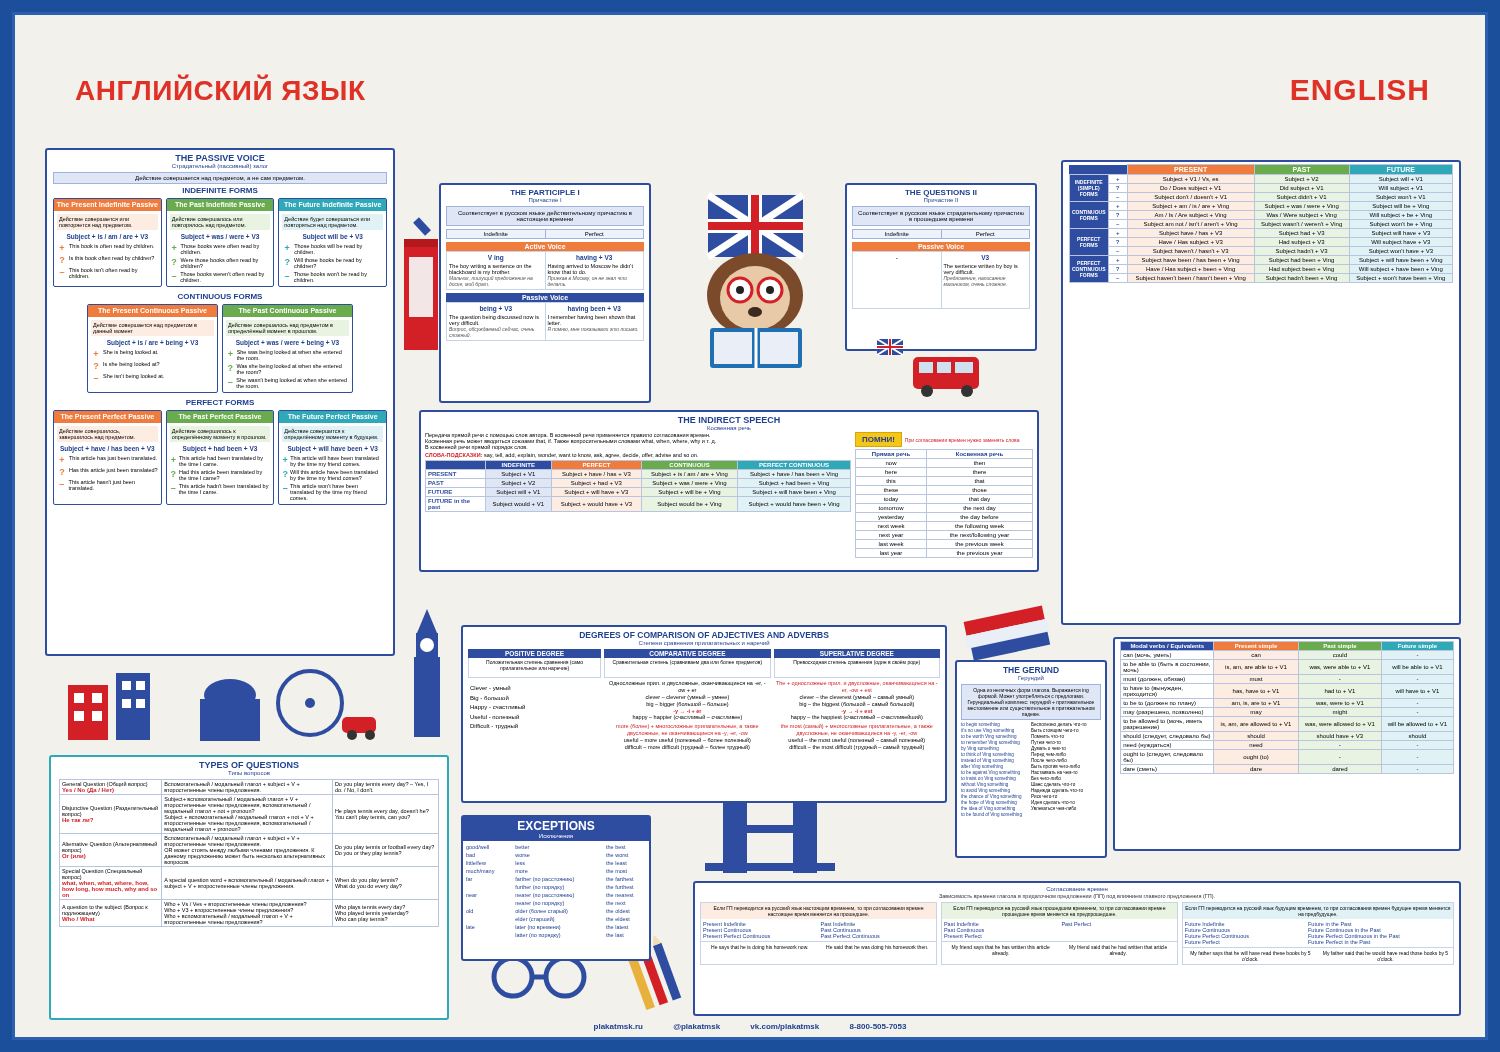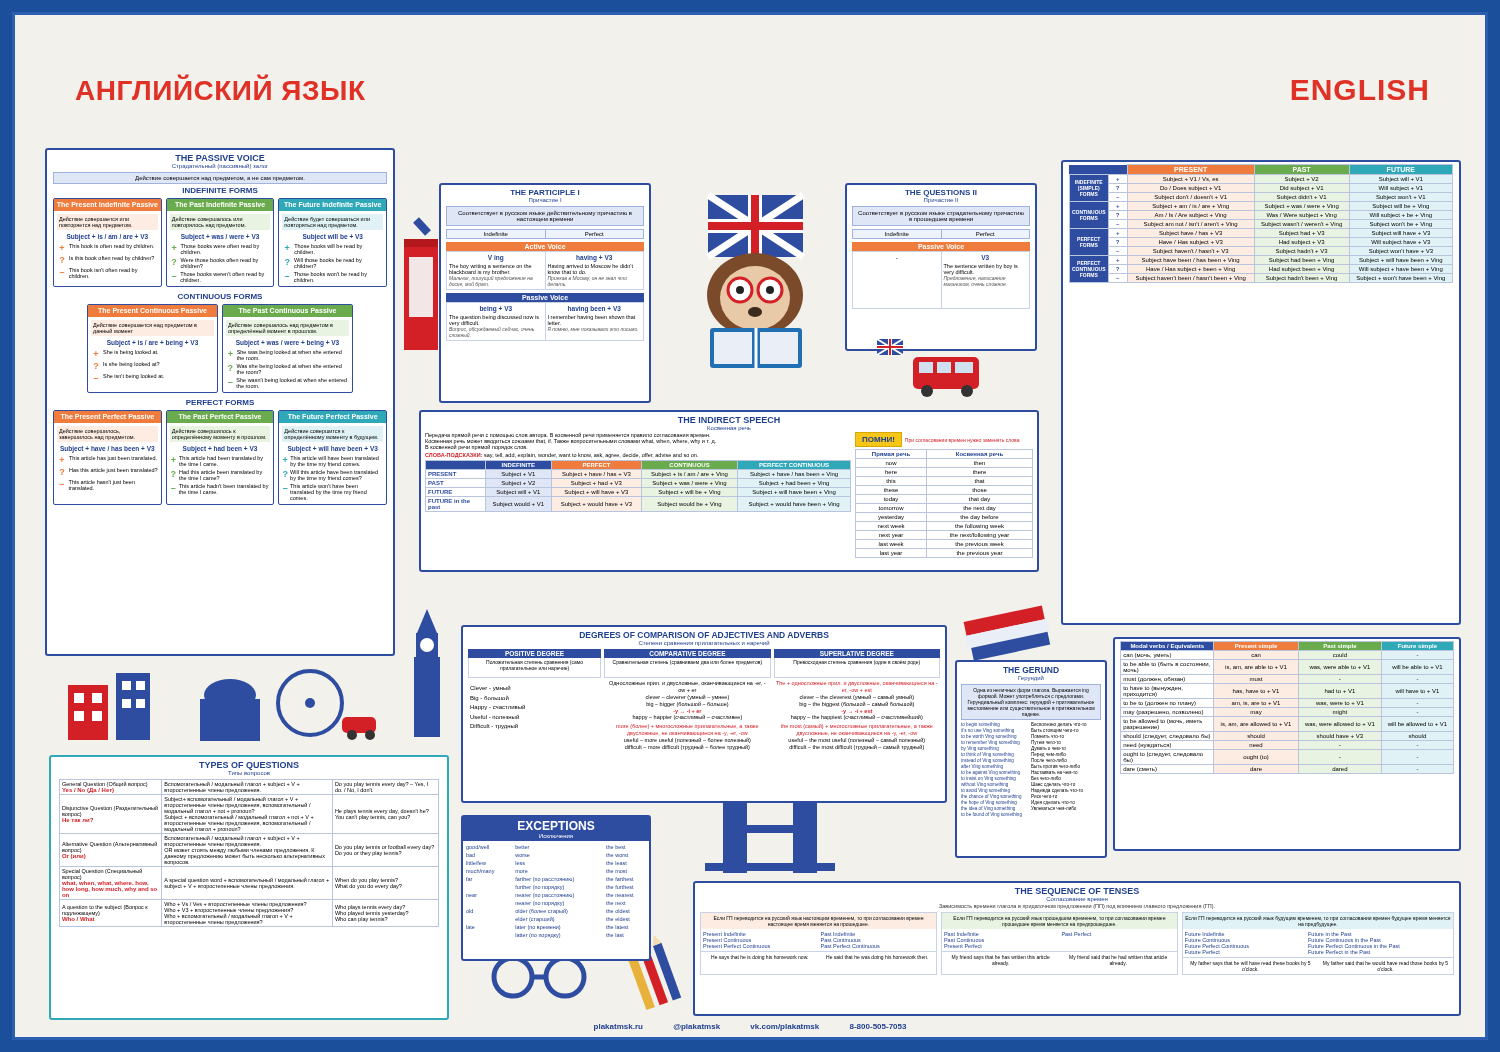--- a/index.html
+++ b/index.html
@@ -891,21 +891,20 @@
         <div>Надежда сделать что-то</div>
         <div>Риск чего-то</div>
         <div>Идея сделать что-то</div>
         <div>Увлекаться чем-либо</div>
       </div>
     </div>
   </div>
 
   <div class="blk card" style="left:678px; top:866px; width:768px; height:135px;">
     <div style="padding:3px 0 1px;">
-      <div style="font-size:9px;font-weight:bold;text-align:center;color:#1f3f8f;">THE SEQUENCE OF TENSES</div>
       <div class="sub ctr" style="color:#1f3f8f;">Согласование времен</div>
     </div>
     <div style="font-size:5.5px;text-align:center;color:#333;">Зависимость времени глагола в придаточном предложении (ПП) под влиянием главного предложения (ГП).</div>
     <div style="display:flex;gap:4px;padding:3px 5px;">
       <div style="flex:1;border:1px solid #c9d3e8;">
         <div style="background:#fdece2;font-size:5px;padding:2px;text-align:center;">Если ГП переводится на русский язык настоящим временем, то при согласовании времен настоящее время меняется на прошедшее.</div>
         <div style="display:flex;font-size:5.5px;">
           <div style="flex:1;padding:2px;color:#1f3f8f;">
             <div>Present Indefinite</div>
             <div>Present Continuous</div>

